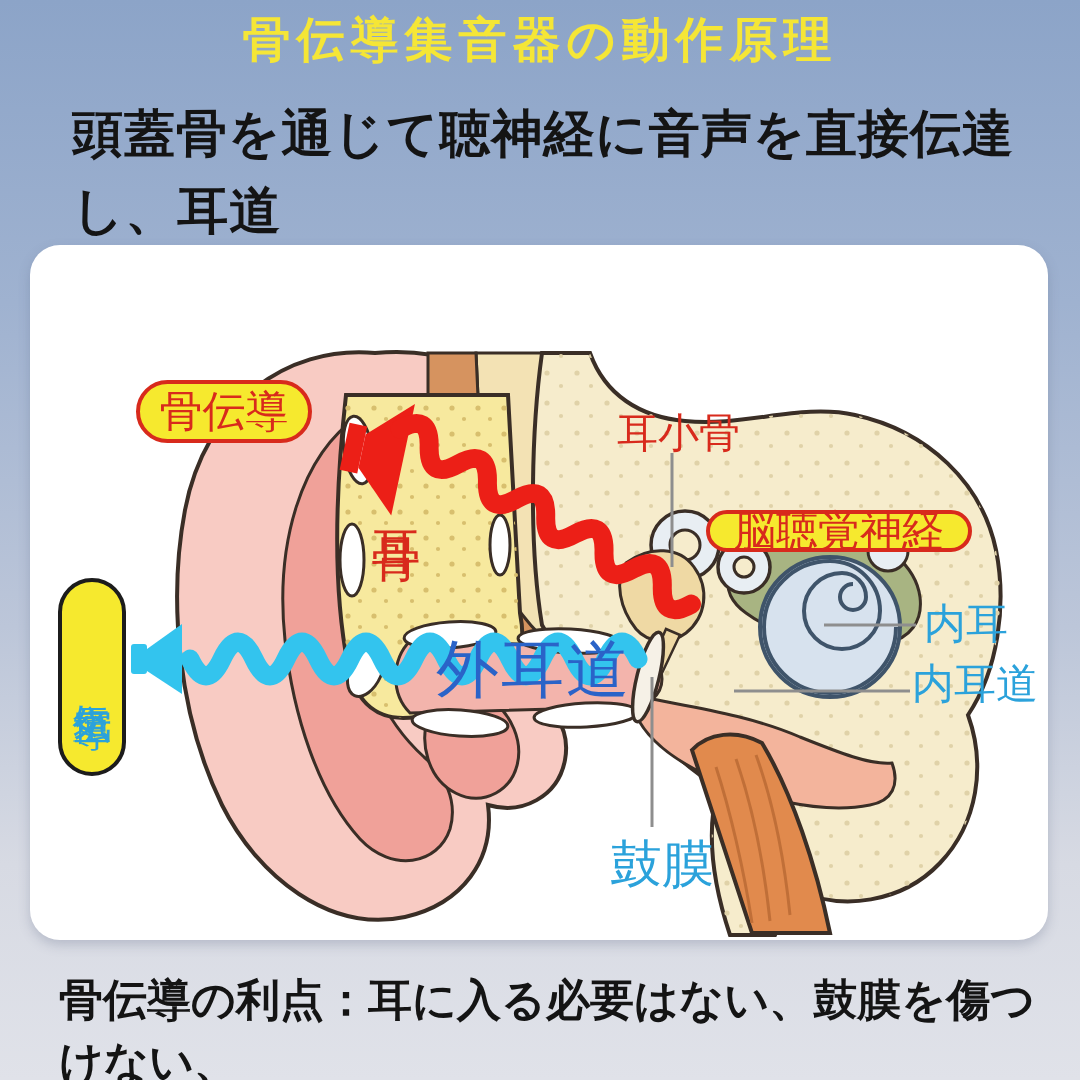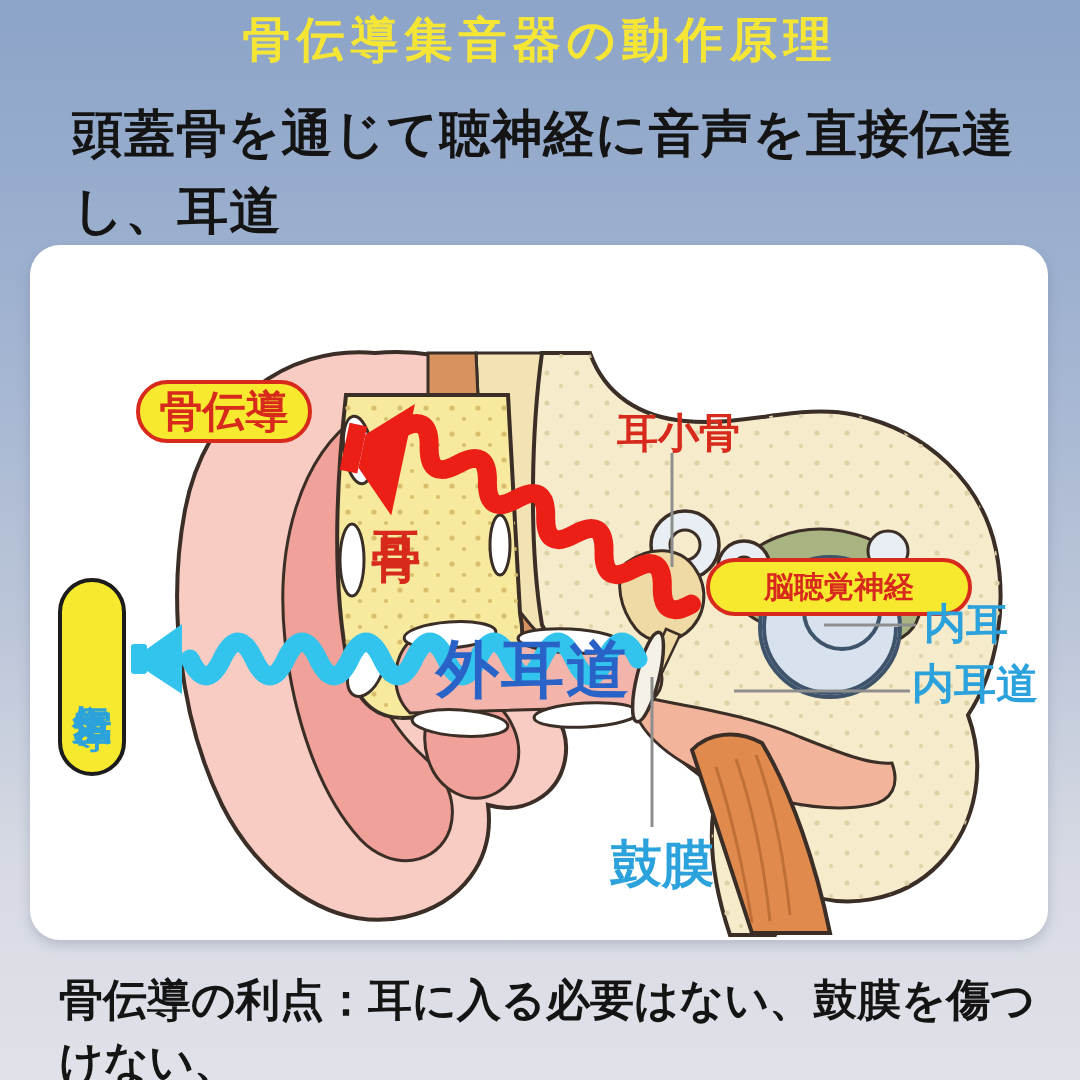--- a/index.html
+++ b/index.html
@@ -19,32 +19,32 @@
   .panel{
     position:absolute;left:30px;top:245px;width:1018px;height:695px;
     background:#FFFFFF;border-radius:30px;
     box-shadow:0 5px 12px rgba(90,100,130,.28);
   }
   .panel svg{position:absolute;left:0;top:0;}
   .benefits{
     position:absolute;left:42px;top:952px;width:1010px;margin:17px;
     font-size:44px;line-height:1.42;font-weight:600;color:#141414;letter-spacing:0px;
   }
-  .lbl{position:absolute;margin:0;font-weight:700;white-space:nowrap;}
+  .lbl{position:absolute;margin:0;font-weight:400;white-space:nowrap;}
   .pill{
     display:flex;align-items:center;justify-content:center;
     background:var(--pill-yellow,#F6E92E);border-radius:40px;box-sizing:border-box;
   }
   .red{color:var(--bone-red,#D82A1C);}
   .deepblue{color:var(--deep-blue,#2A63C8);}
   .skyblue{color:var(--sky-blue,#2BA2DB);}
   .vert{writing-mode:vertical-rl;text-orientation:upright;}
   .pill-bone{left:136px;top:380px;width:176px;height:63px;border:4px solid var(--bone-red,#D82A1C);font-size:43px;}
   .lbl-ossicles{left:617px;top:406px;font-size:41px;}
-  .pill-nerve{left:706px;top:510px;width:266px;height:58px;border:4px solid var(--bone-red,#D82A1C);font-size:30px;margin-top:48px;}
+  .pill-nerve{left:706px;top:510px;width:266px;height:42px;border:4px solid var(--bone-red,#D82A1C);font-size:42px;}
   .lbl-earbone{left:364px;top:492px;font-size:49px;letter-spacing:6px;}
   .pill-air{left:58px;top:578px;width:68px;height:198px;border:4px solid #1c1c1c;font-size:39px;letter-spacing:2px;}
   .lbl-extcanal{left:436px;top:627px;font-size:63px;letter-spacing:2px;}
   .lbl-innerear{left:924px;top:596px;font-size:42px;text-align:center;}
   .lbl-intcanal{left:912px;top:656px;font-size:42px;}
   .lbl-eardrum{left:610px;top:830px;font-size:52px;}
 </style>
 </head>
 <body>
 

